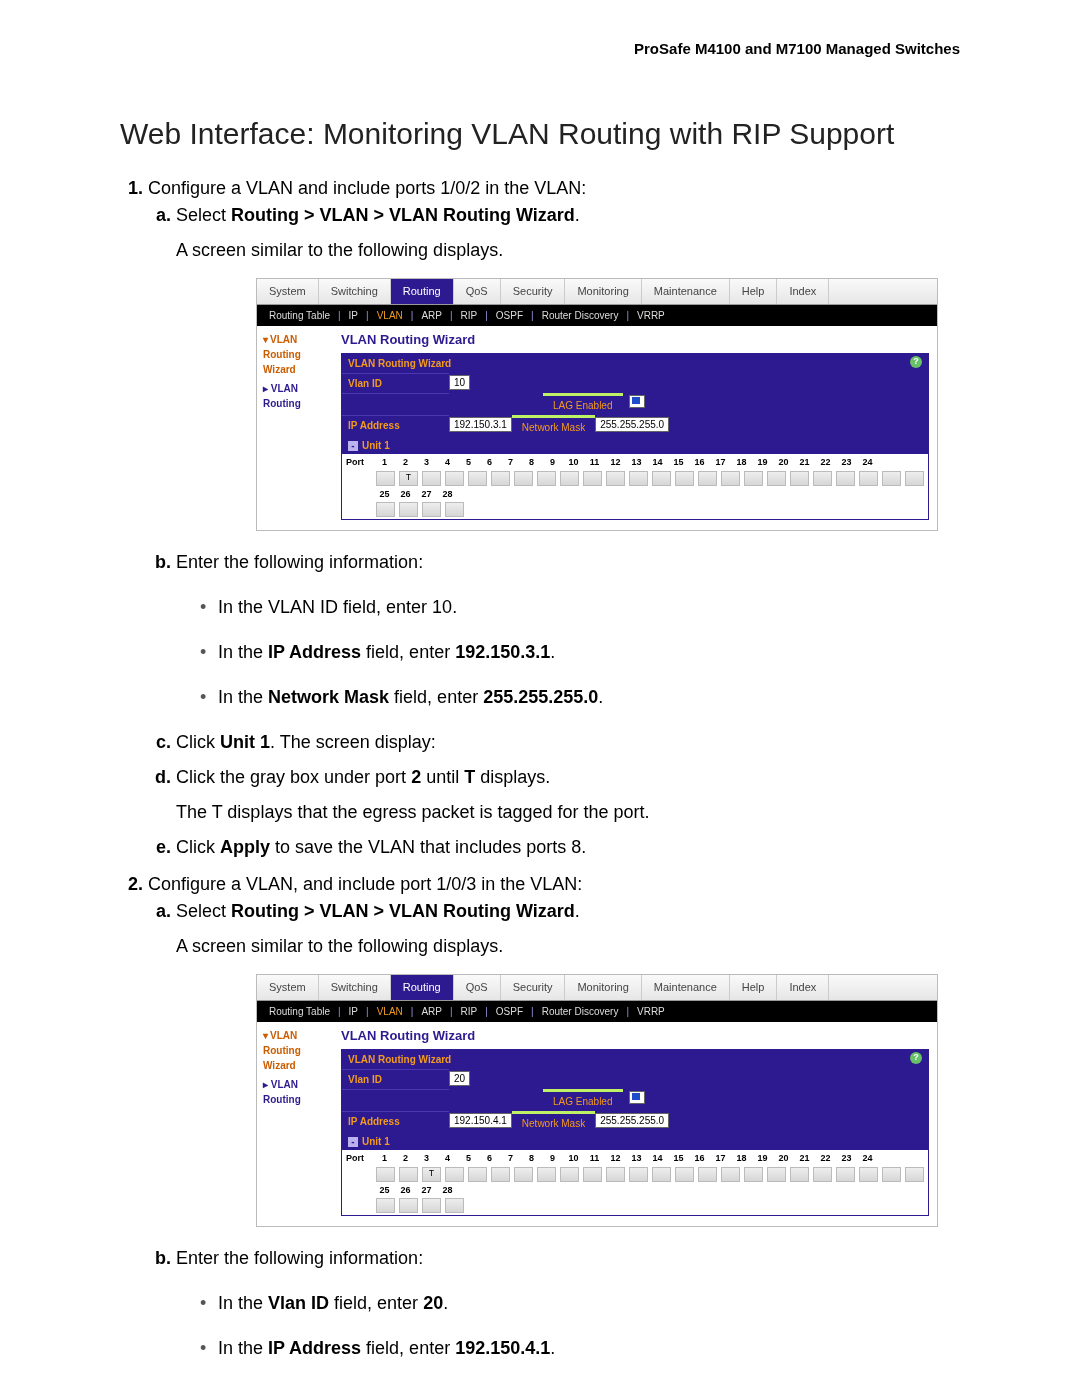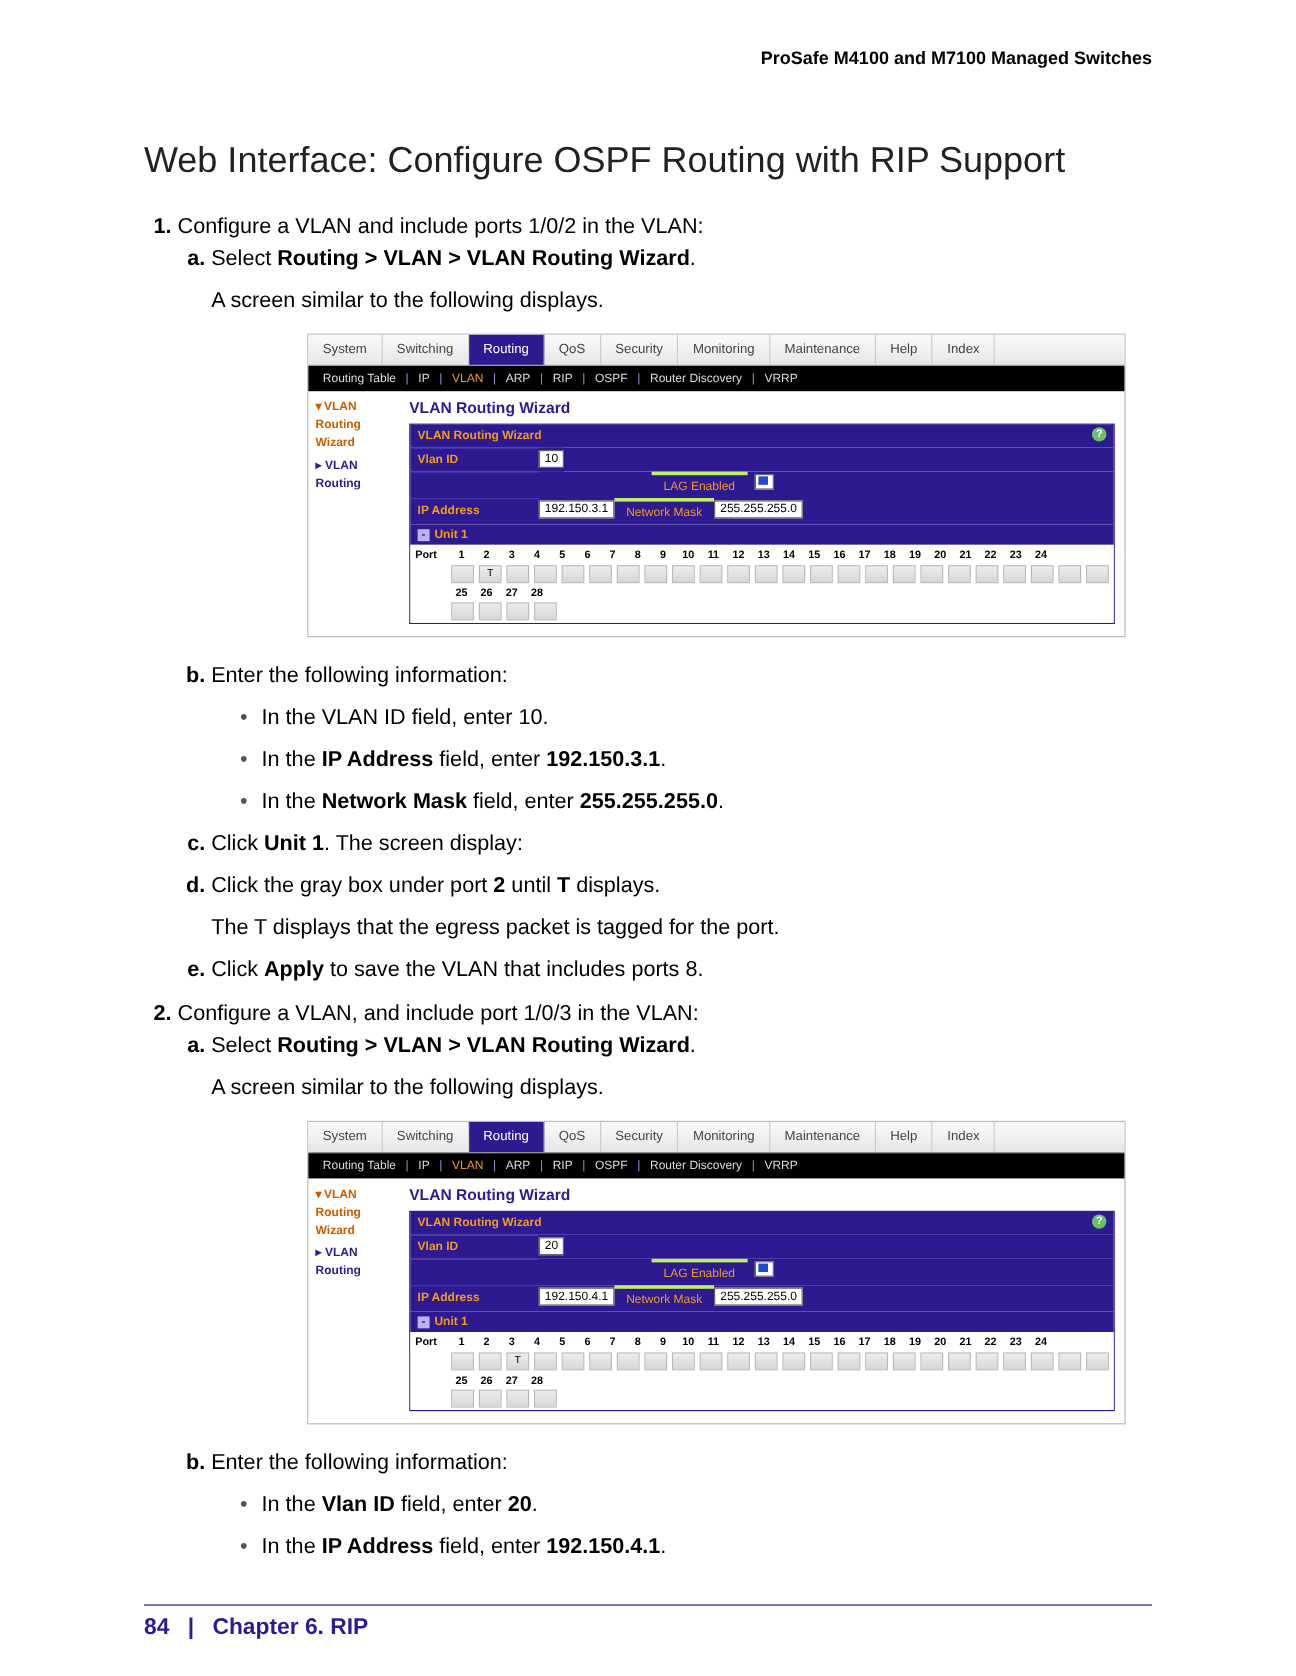--- a/index.html
+++ b/index.html
@@ -36,21 +36,21 @@
   ol.inner > li::marker { font-weight: bold; }
   .body-text { font-size: 18px; line-height: 1.5; }
   .bold { font-weight: bold; }
   ul.bullets {
     list-style: none;
     padding-left: 24px;
     margin: 6px 0;
   }
   ul.bullets li {
     position: relative;
-    margin: 8px 0;
+    margin: 18px 0;
     padding-left: 18px;
   }
   ul.bullets li::before {
     content: "•";
     color: #555;
     position: absolute;
     left: 0;
   }
   .screenshot {
     margin: 14px 0 18px 80px;
@@ -151,21 +151,21 @@
     width:14px;height:11px;background:#fff;border:1px solid #666;display:inline-block;position:relative;
   }
   .checkbox-box::after{content:'';position:absolute;left:2px;top:1px;width:8px;height:7px;background:#1d4dc9;}
 </style>
 </head>
 <body>
 
 <div class="page">
   <div class="doc-header">ProSafe M4100 and M7100 Managed Switches</div>
 
-  <h1 class="section-title">Web Interface: Configure OSPF Routing with RIP Support</h1>
+  <h1 class="section-title">Web Interface: Monitoring VLAN Routing with RIP Support</h1>
 
   <ol class="outer body-text">
     <li>
       <span>Configure a VLAN and include ports 1/0/2 in the VLAN:</span>
       <ol class="inner">
         <li>
           <span>Select </span><span class="bold">Routing &gt; VLAN &gt; VLAN Routing Wizard</span><span>.</span>
           <div style="margin-top:8px">A screen similar to the following displays.</div>
 
           

